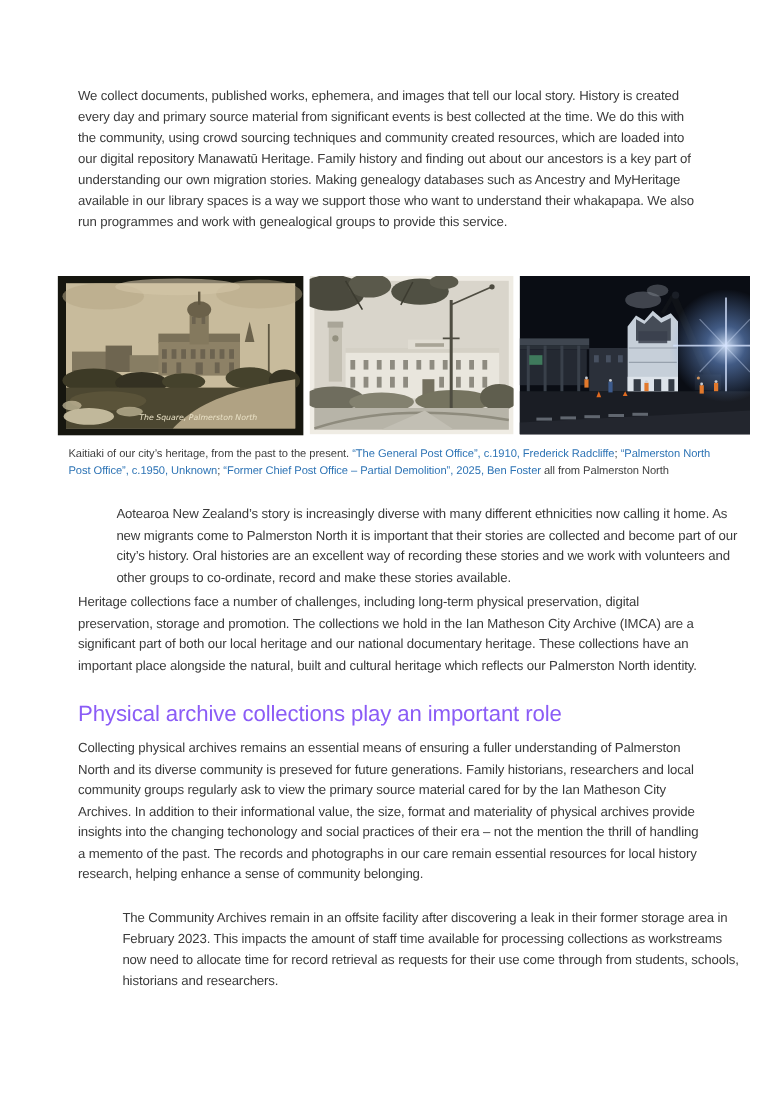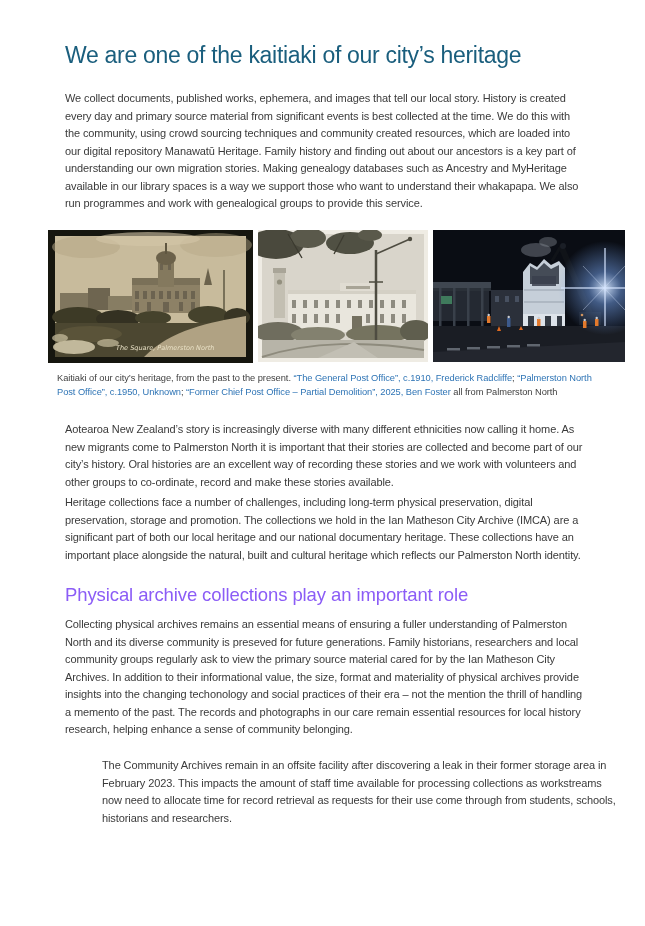--- a/index.html
+++ b/index.html
@@ -11,22 +11,22 @@
   .page-title{
     position:absolute;left:65px;top:40px;width:560px;margin:0;
     font-size:23px;font-weight:400;letter-spacing:-0.3px;
     color:#1A5E7D;line-height:30px;white-space:nowrap;
   }
   .body-par{
     position:absolute;left:65px;width:520px;margin:0;
     font-size:11px;line-height:17.5px;letter-spacing:-0.1px;
     color:#3A3A3A;overflow:hidden;
   }
-  #par-intro{top:90px;height:142px;}
-  #par-diversity{top:421px;height:72px;}
+  #par-intro{top:72px;height:142px;}
+  #par-diversity{top:421px;height:72px;margin-left:32px;}
   #par-challenges{top:494px;height:90px;}
   #par-physical{top:616px;height:142px;}
   #par-community{top:757px;height:72px;margin-left:37px;}
   .section-heading{
     position:absolute;left:65px;top:583px;width:540px;margin:0;
     font-size:18.5px;font-weight:400;letter-spacing:-0.1px;
     color:#8b5cf6;line-height:24px;white-space:nowrap;
   }
   .photo-row{
     position:absolute;left:48px;top:230px;display:flex;gap:5px;align-items:flex-start;justify-content:flex-end;
@@ -41,21 +41,20 @@
     position:absolute;left:65px;top:872px;width:513px;
     display:flex;justify-content:space-between;
     font-size:10.5px;color:#3A3A3A;letter-spacing:-0.05px;
   }
 </style>
 </head>
 <body>
 
 <div class="page">
 
-  <h1 class="page-title">We are one of the kaitiaki of our city’s heritage</h1>
 
   <p class="body-par" id="par-intro">We collect documents, published works, ephemera, and images that tell our local story. History is created every day and primary source material from significant events is best collected at the time. We do this with the community, using crowd sourcing techniques and community created resources, which are loaded into our digital repository Manawatū Heritage. Family history and finding out about our ancestors is a key part of understanding our own migration stories. Making genealogy databases such as Ancestry and MyHeritage available in our library spaces is a way we support those who want to understand their whakapapa. We also run programmes and work with genealogical groups to provide this service.</p>
 
   <div class="photo-row">
 
     <figure>
       <svg width="205" height="133" viewBox="0 0 205 133">
         <rect width="205" height="133" fill="#16160f"></rect>
         <rect x="7" y="6" width="191" height="121" fill="#c8bb9c"></rect>
         <ellipse cx="38" cy="17" rx="34" ry="11" fill="#b6a887" opacity="0.55"></ellipse>

